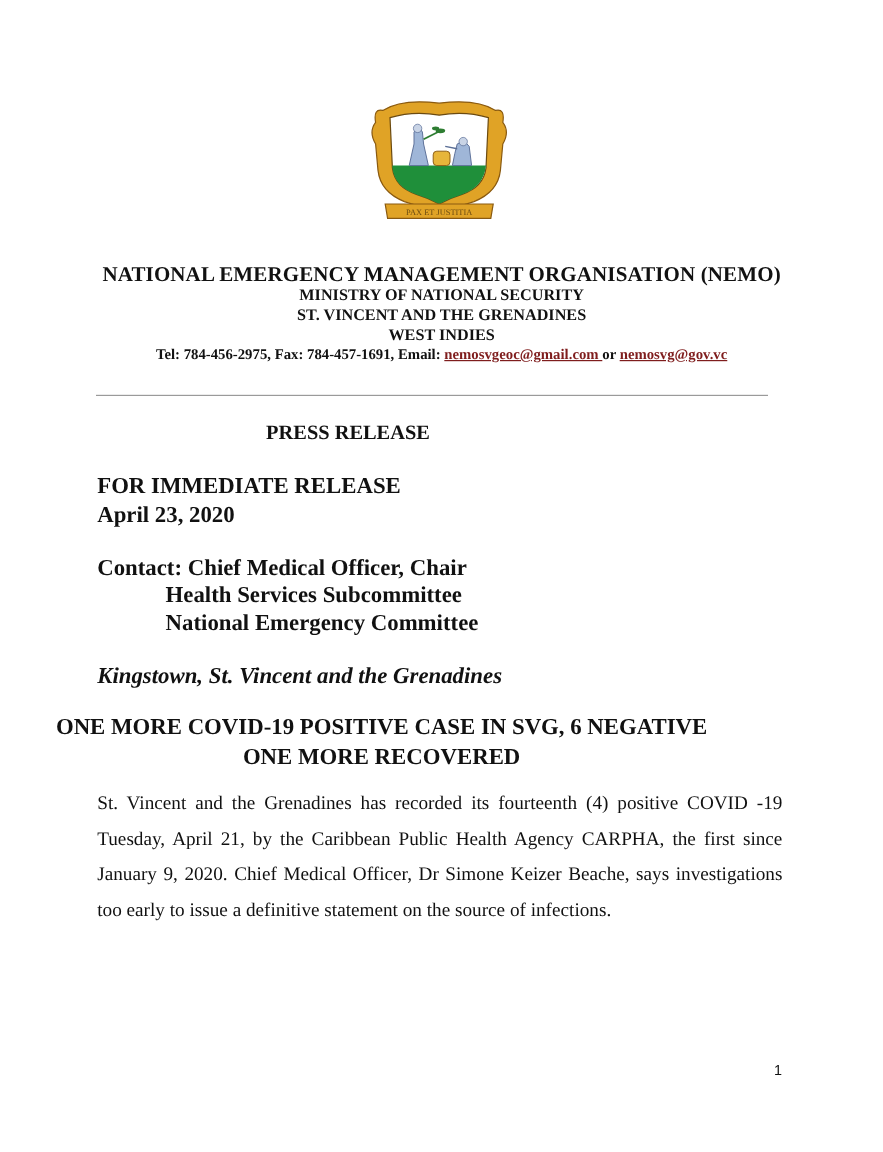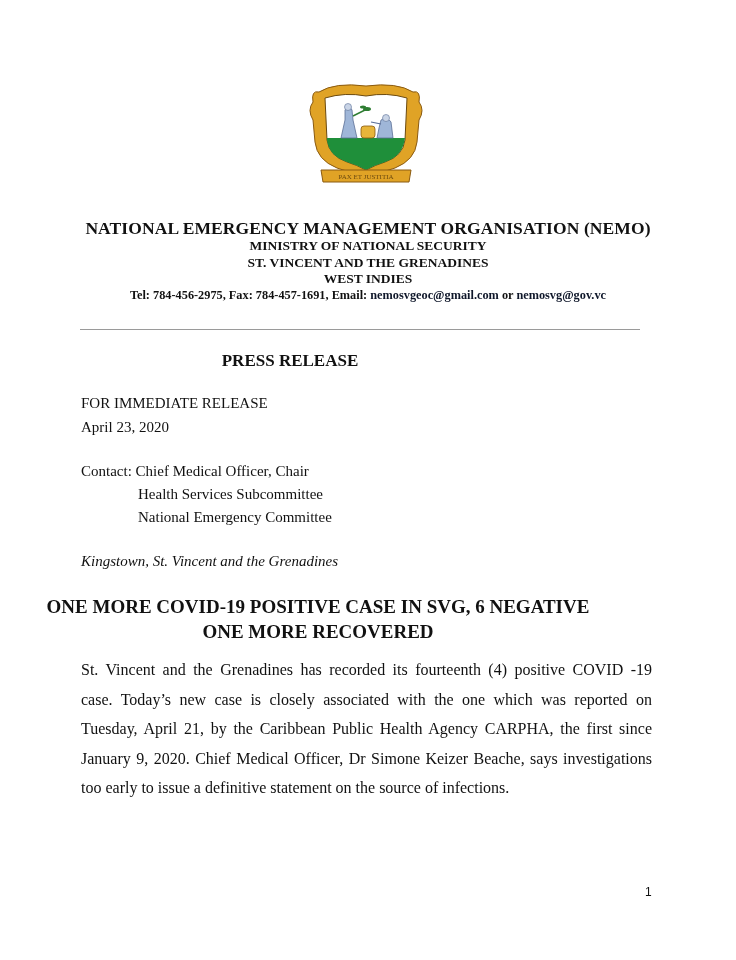--- a/index.html
+++ b/index.html
@@ -6,24 +6,24 @@
   body { width: 736px; height: 960px; position: relative; overflow: hidden;
          font-family: "Liberation Serif", "DejaVu Serif", serif; color: #111; }
   .crest { position: absolute; left: 305px; top: 80px; width: 122px; height: 104px; }
   .hdr { position: absolute; left: 0; width: 736px; text-align: center; font-weight: bold; }
   .h1 { top: 218px; font-size: 17.5px; letter-spacing: 0.1px; }
   .h2 { font-size: 13.5px; }
   .h2a { top: 238px; }
   .h2b { top: 255px; }
   .h2c { top: 271px; }
   .contact { top: 288px; font-size: 12.3px; }
-  .contact a { color: #0f172a; }
+  .contact a { color: #7f1d1d; text-decoration: underline; }
   .rule { position: absolute; left: 80px; width: 560px; top: 329px; height: 0; border-top: 1px solid #9a9a9a; }
   .pr { position: absolute; top: 351px; left: 0; width: 580px; text-align: center; font-weight: bold; font-size: 17px; }
-  .line { position: absolute; left: 81px; font-size: 15px; }
+  .line { position: absolute; left: 81px; font-size: 19px; font-weight: bold; }
   .indent { left: 138px; }
   .it { font-style: italic; }
   .title { position: absolute; left: 0; width: 636px; text-align: center; font-weight: bold; font-size: 19px; }
   .body { position: absolute; left: 81px; width: 571px; top: 655px; font-size: 16px; line-height: 29.6px; text-align: justify; }
   .body .ln { display: block; text-align-last: justify; white-space: nowrap; }
   .body .ln.last { text-align-last: left; }
   .pagenum { position: absolute; left: 645px; top: 885px; font-family: "Liberation Sans", sans-serif; font-size: 12px; }
 </style>
 </head>
 <body>
@@ -74,19 +74,18 @@
 <div class="line indent" style="top:486px">Health Services Subcommittee</div>
 <div class="line indent" style="top:509px">National Emergency Committee</div>
 
 <div class="line it" style="top:553px">Kingstown, St. Vincent and the Grenadines</div>
 
 <div class="title" style="top:596px">ONE MORE COVID-19 POSITIVE CASE IN SVG,  6 NEGATIVE</div>
 <div class="title" style="top:621px">ONE MORE RECOVERED</div>
 
 <div class="body">
   <span class="ln">St. Vincent and the Grenadines has recorded its fourteenth (4) positive COVID -19</span>
-  <span class="ln">case. Today’s new case is closely associated with the one which was reported on</span>
   <span class="ln">Tuesday, April 21, by the Caribbean Public Health Agency CARPHA, the first since</span>
   <span class="ln">January 9, 2020. Chief Medical Officer, Dr Simone Keizer Beache, says investigations</span>
   <span class="ln last">too early to issue a definitive statement on the source of infections.</span>
 </div>
 
 <div class="pagenum">1</div>
 
 </body></html>

